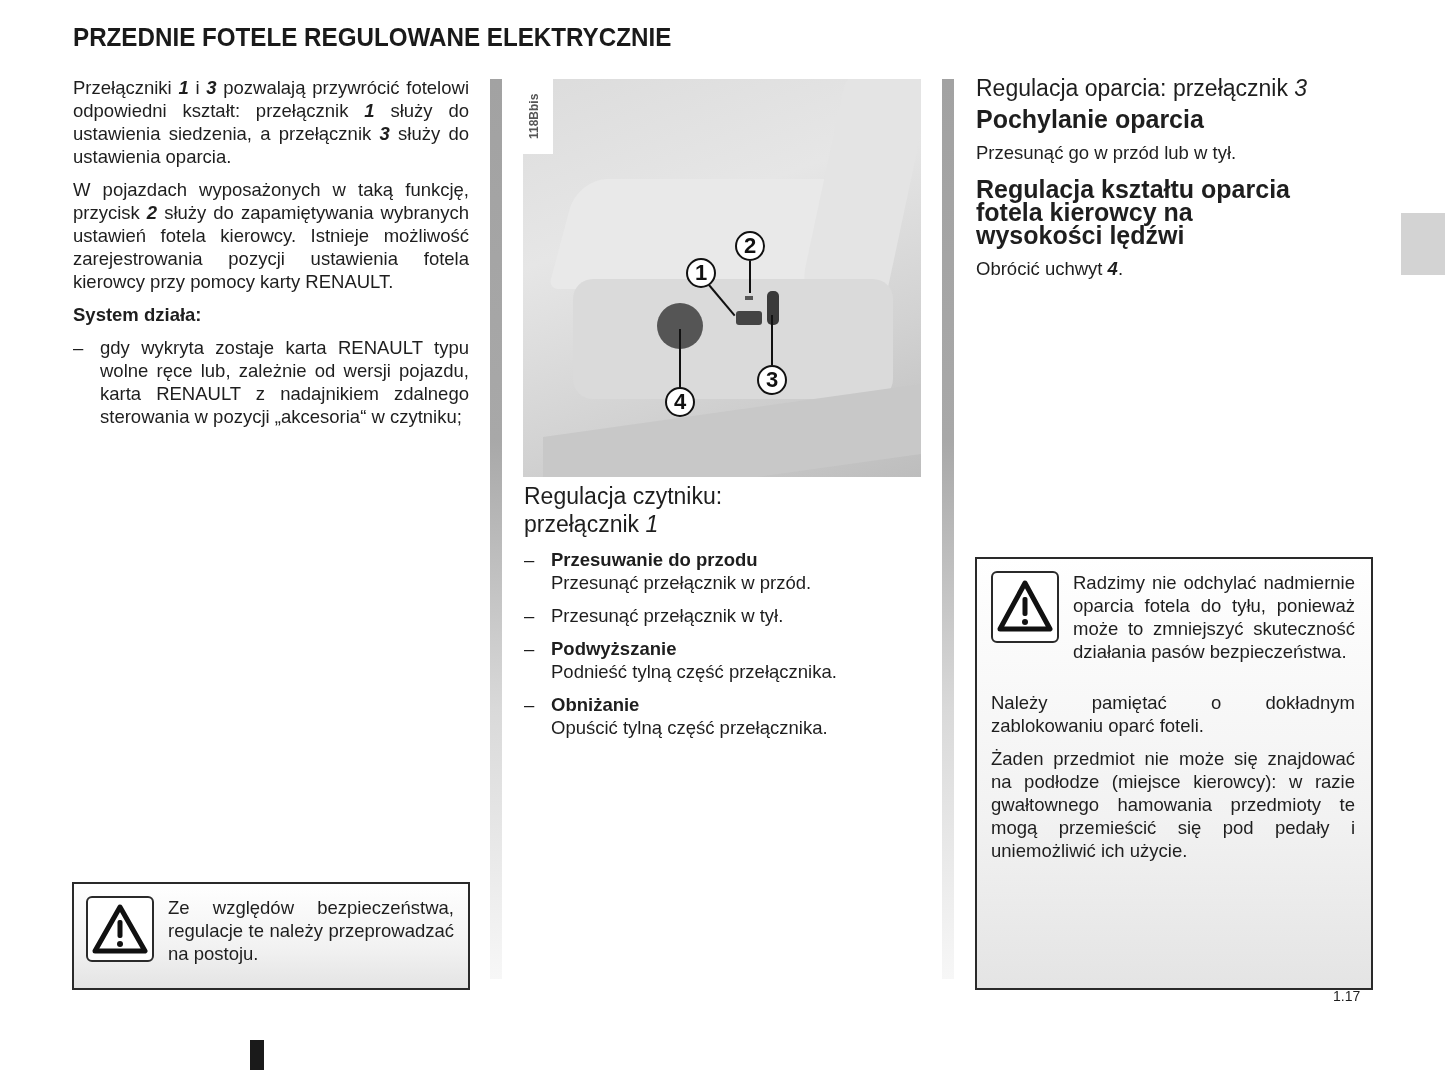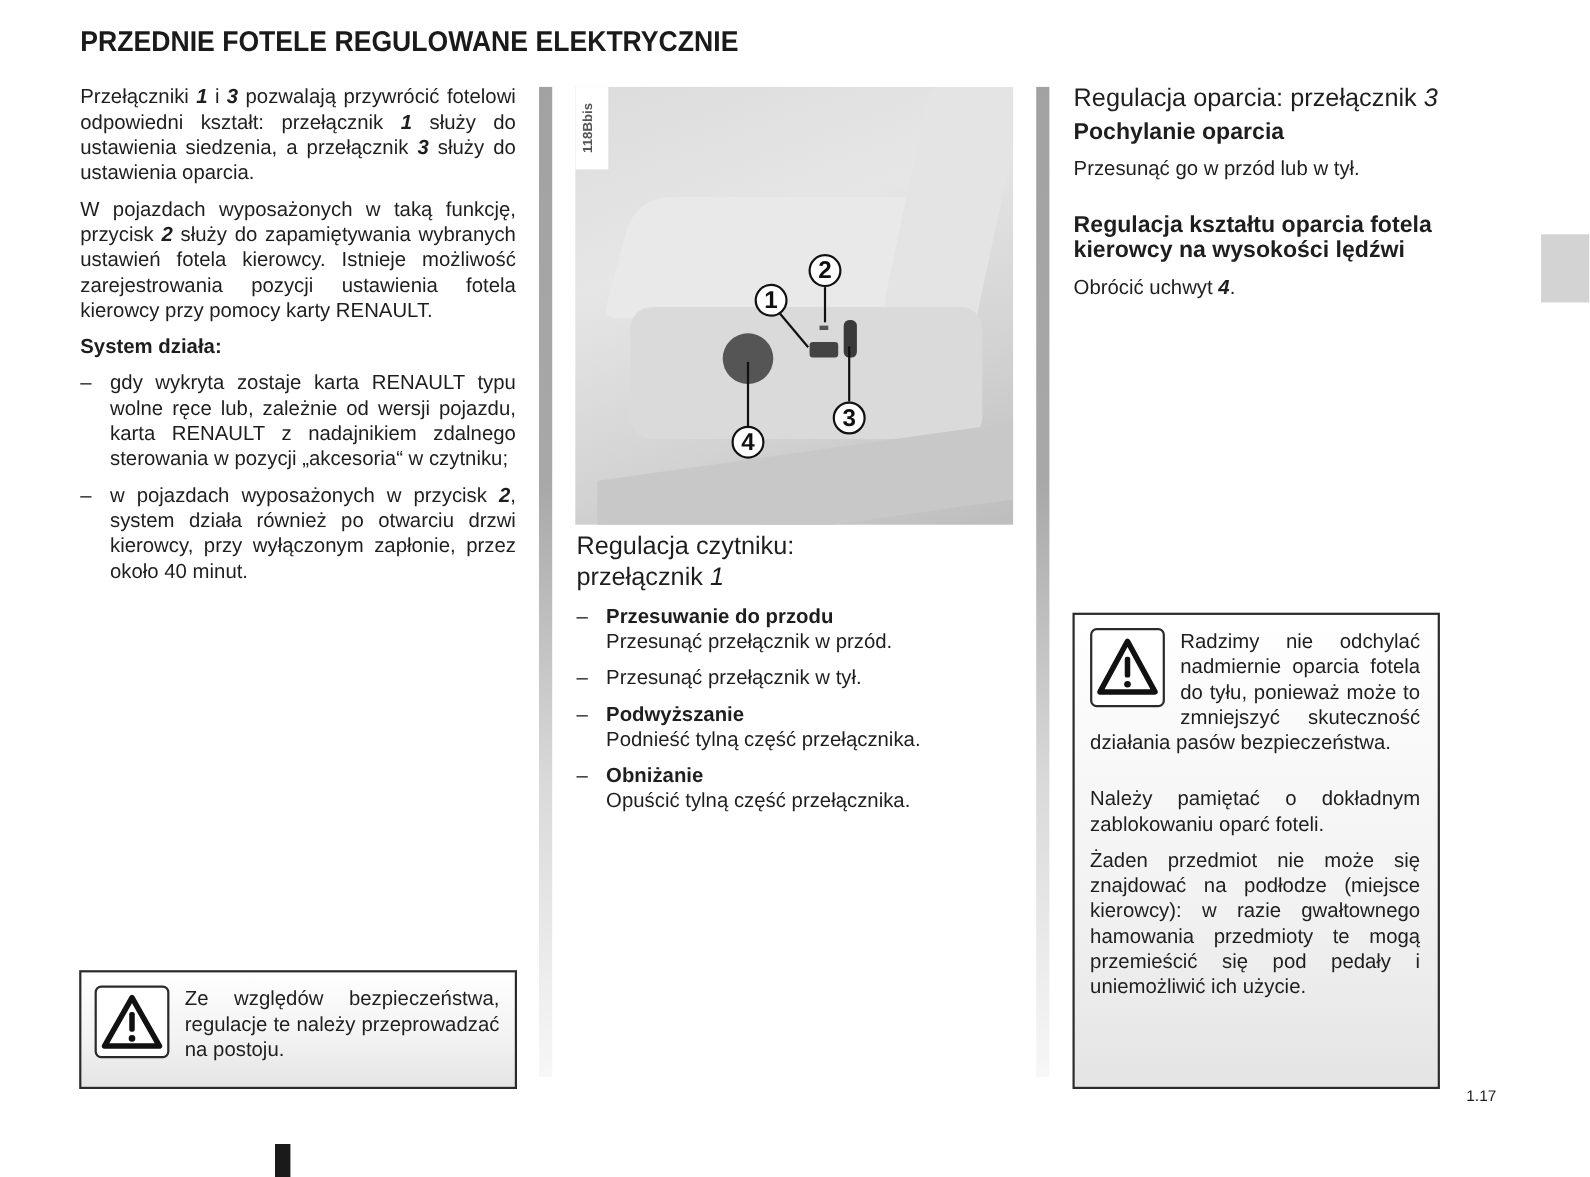--- a/index.html
+++ b/index.html
@@ -17,21 +17,21 @@
   .col p { margin: 0 0 10px 0; text-align: justify; }
   .col-left { left: 73px; top: 76px; width: 396px; }
   .col-mid { left: 524px; top: 482px; width: 396px; }
   .col-right { left: 976px; top: 74px; width: 396px; }
   b, .bold { font-weight: bold; }
   .bi { font-weight: bold; font-style: italic; }
   .dash-list { list-style: none; margin: 0; padding: 0; }
   .dash-list li { position: relative; padding-left: 27px; margin-bottom: 10px; text-align: justify; }
   .dash-list li::before { content: "–"; position: absolute; left: 0; top: 0; }
   .section-h { font-weight: normal; font-size: 23px; line-height: 28px; margin: 0 0 10px 0; }
-  .sub-h { font-weight: bold; font-size: 21px; line-height: 23px; margin: 0 0 10px 0; }
+  .sub-h { font-weight: bold; font-size: 25px; line-height: 23px; margin: 0 0 10px 0; }
   .divider {
     position: absolute; width: 12px;
     background: linear-gradient(to bottom, #a2a2a2 0%, #a8a8a8 40%, #d9d9d9 70%, #f7f7f7 100%);
   }
   .photo {
     position: absolute; left: 523px; top: 79px; width: 398px; height: 398px;
     background: linear-gradient(160deg, #dcdcdc 0%, #e6e6e6 35%, #d2d2d2 70%, #bdbdbd 100%);
     overflow: hidden;
   }
   .warn-box {
@@ -66,21 +66,20 @@
 <body>
 
 <div class="page-title">PRZEDNIE FOTELE REGULOWANE ELEKTRYCZNIE</div>
 
 <div class="col col-left">
   <p><span>Przełączniki </span><span class="bi">1</span><span> i </span><span class="bi">3</span><span> pozwalają przywrócić fotelowi odpowiedni kształt: przełącznik </span><span class="bi">1</span><span> służy do ustawienia siedzenia, a przełącznik </span><span class="bi">3</span><span> służy do ustawienia oparcia.</span></p>
   <p><span>W pojazdach wyposażonych w taką funkcję, przycisk </span><span class="bi">2</span><span> służy do zapamiętywania wybranych ustawień fotela kierowcy. Istnieje możliwość zarejestrowania pozycji ustawienia fotela kierowcy przy pomocy karty RENAULT.</span></p>
   <p class="bold">System działa:</p>
   <ul class="dash-list">
     <li><span>gdy wykryta zostaje karta RENAULT typu wolne ręce lub, zależnie od wersji pojazdu, karta RENAULT z nadajnikiem zdalnego sterowania w pozycji „akcesoria“ w czytniku;</span></li>
-    <li><span>w pojazdach wyposażonych w przycisk </span><span class="bi">2</span><span>, system działa również po otwarciu drzwi kierowcy, przy wyłączonym zapłonie, przez około 40 minut.</span></li>
   </ul>
 </div>
 
 <div class="warn-box" style="left:72px; top:882px; width:398px; height:108px; padding:12px 14px 10px 12px;">
   <div class="warn-icon">
     <svg width="56" height="52" viewBox="0 0 56 52">
         <path d="M28 4 L53 48 L3 48 Z" fill="none" stroke="#111" stroke-width="5" stroke-linejoin="round"></path>
         <rect x="25.5" y="17" width="5" height="18" rx="2" fill="#111"></rect>
         <circle cx="28" cy="41" r="3" fill="#111"></circle>
       </svg>
@@ -135,26 +134,26 @@
     <li>
         <div class="bold">Obniżanie</div>
         <div>Opuścić tylną część przełącznika.</div>
       </li>
   </ul>
 </div>
 
 <div class="col col-right">
   <div class="section-h" style="margin-bottom:6px;"><span>Regulacja oparcia: przełącznik </span><i>3</i></div>
   <div class="sub-h">Pochylanie oparcia</div>
-  <p style="margin-bottom:29px;">Przesunąć go w przód lub w tył.</p>
+  <p style="margin-bottom:14px;">Przesunąć go w przód lub w tył.</p>
   <div class="sub-h" style="width:330px;">Regulacja kształtu oparcia fotela kierowcy na wysokości lędźwi</div>
   <p><span>Obrócić uchwyt </span><span class="bi">4</span><span>.</span></p>
 </div>
 
-<div class="warn-box" style="left:975px; top:557px; width:334px; height:433px; padding:12px 16px 10px 14px;">
+<div class="warn-box" style="left:975px; top:557px; width:398px; height:433px; padding:12px 16px 10px 14px;">
   <div class="warn-icon" style="height:72px;">
     <svg width="56" height="56" viewBox="0 0 56 56">
         <path d="M28 4 L53 50 L3 50 Z" fill="none" stroke="#111" stroke-width="5" stroke-linejoin="round"></path>
         <rect x="25.5" y="18" width="5" height="19" rx="2" fill="#111"></rect>
         <circle cx="28" cy="43" r="3" fill="#111"></circle>
       </svg>
   </div>
   <p>Radzimy nie odchylać nadmiernie oparcia fotela do tyłu, ponieważ może to zmniejszyć skuteczność działania pasów bezpieczeństwa.</p>
   <p style="clear:both;margin-top:28px;">Należy pamiętać o dokładnym zablokowaniu oparć foteli.</p>
   <p>Żaden przedmiot nie może się znajdować na podłodze (miejsce kierowcy): w razie gwałtownego hamowania przedmioty te mogą przemieścić się pod pedały i uniemożliwić ich użycie.</p>

